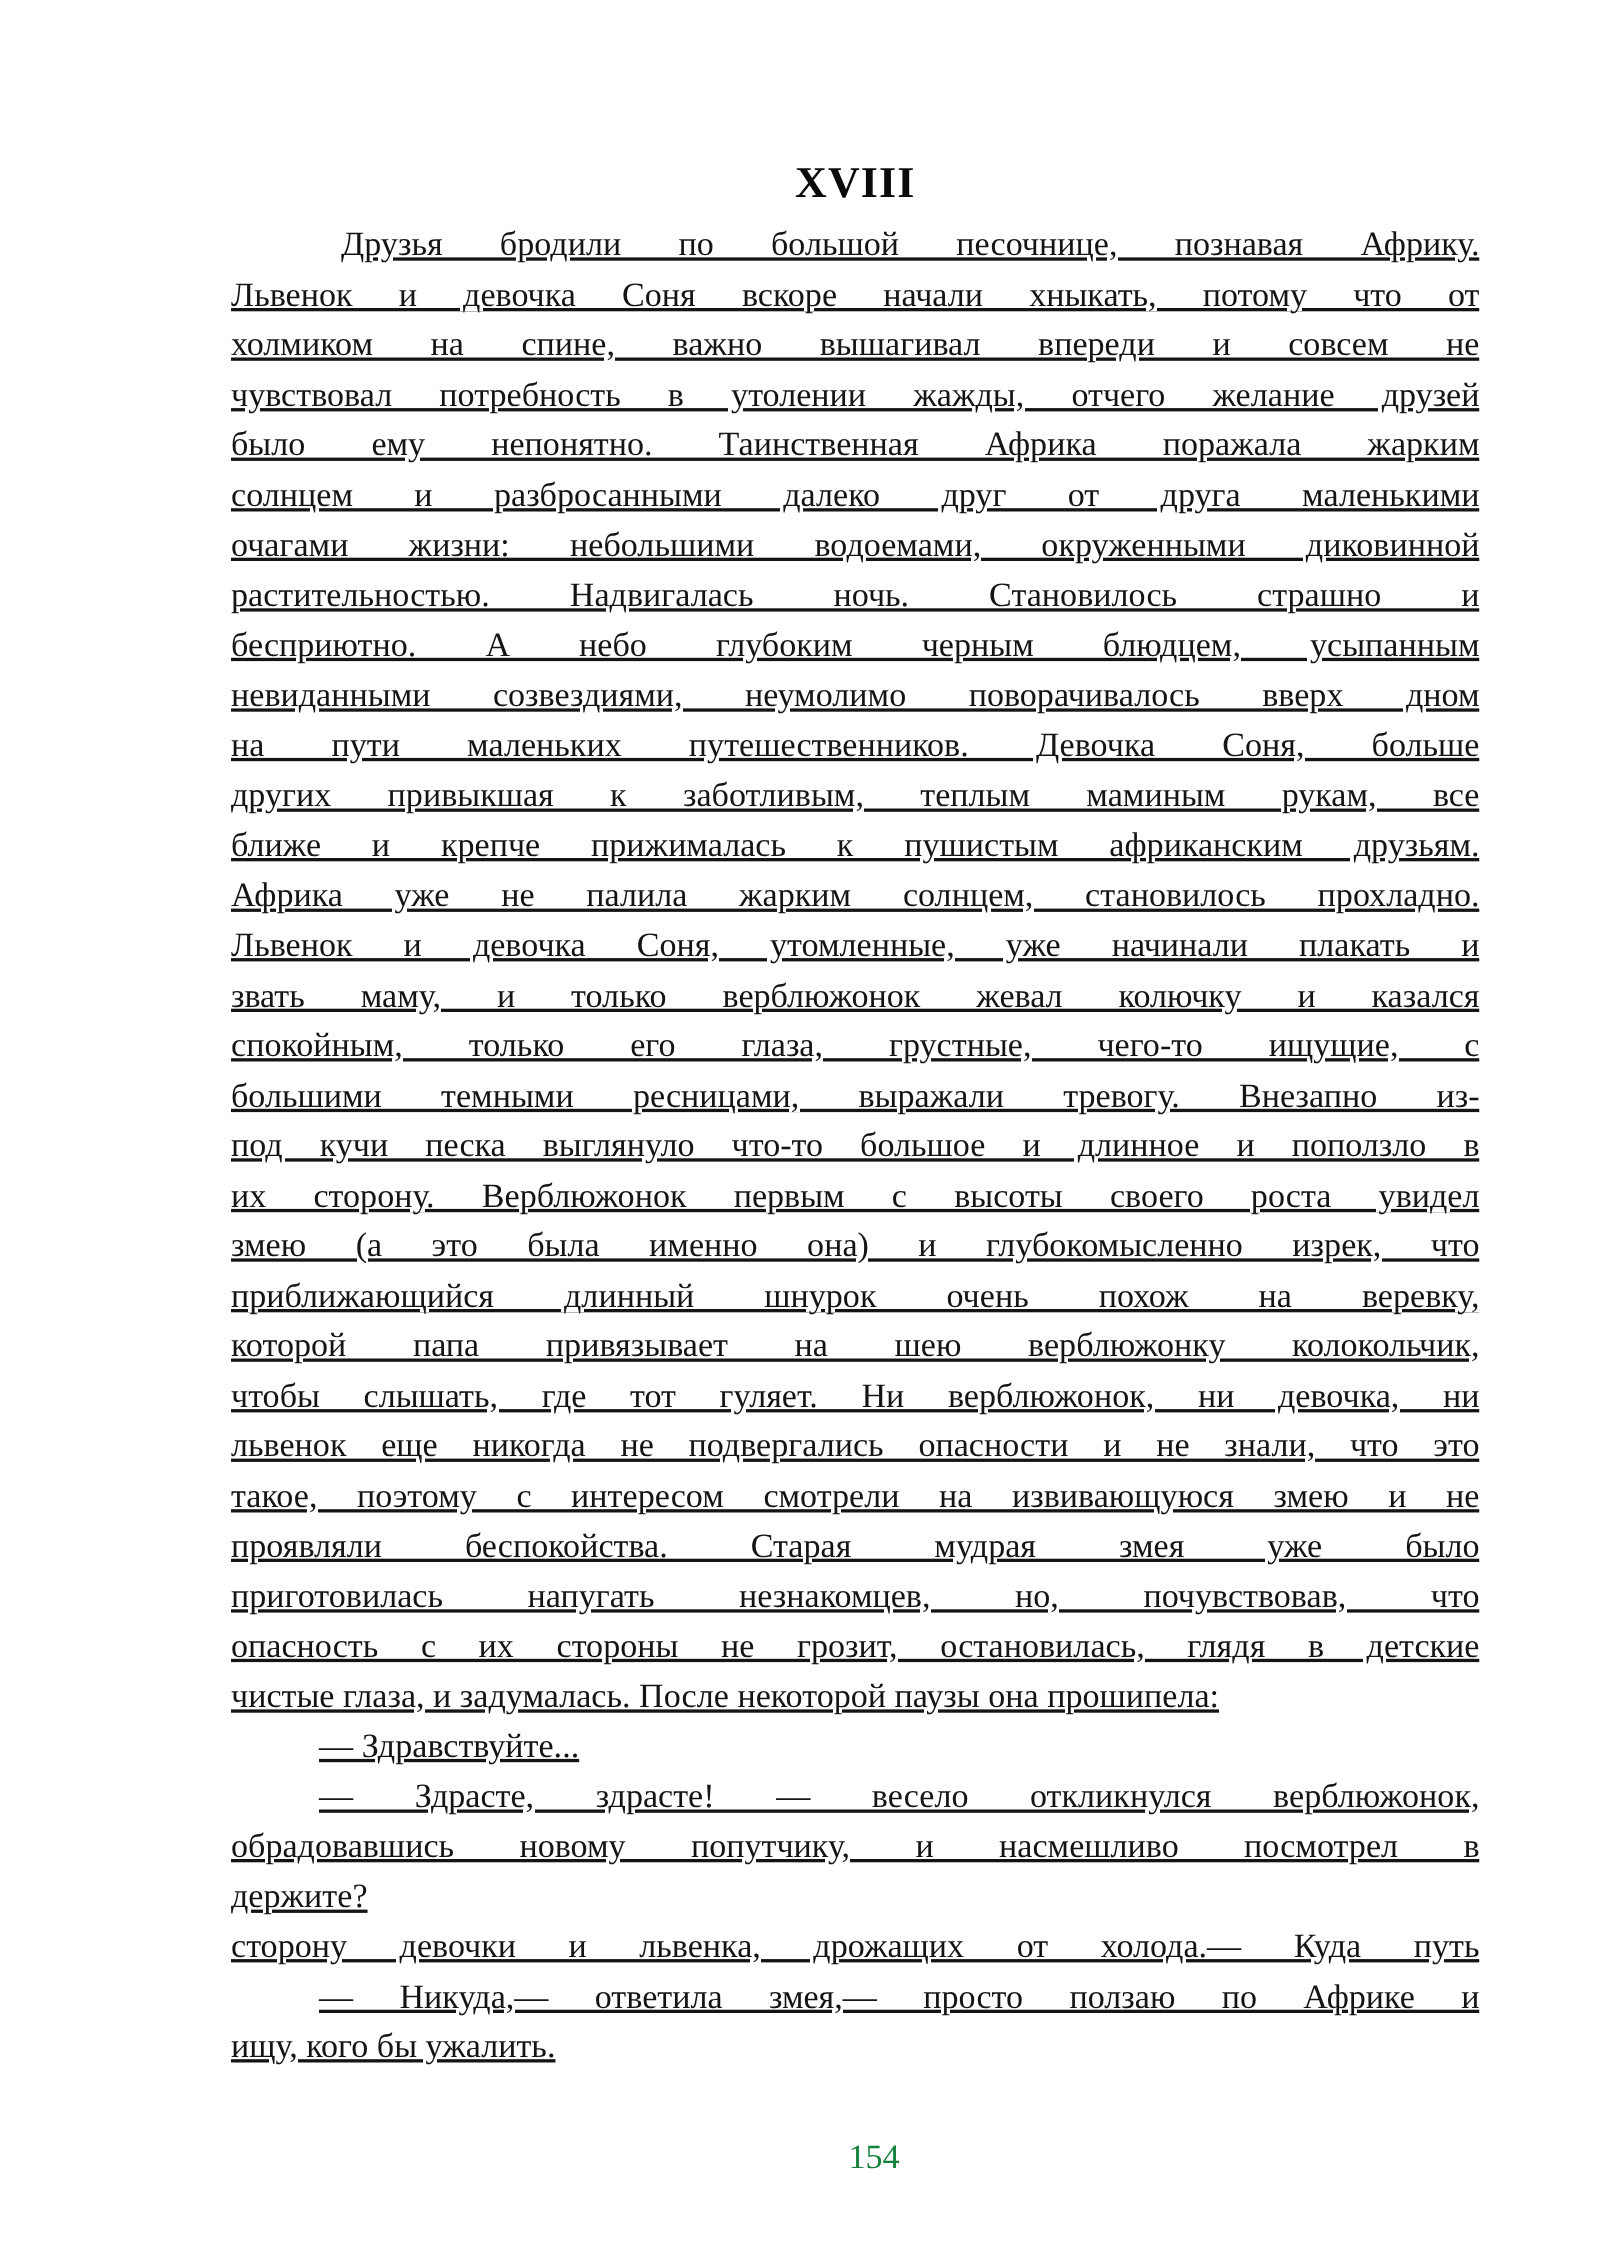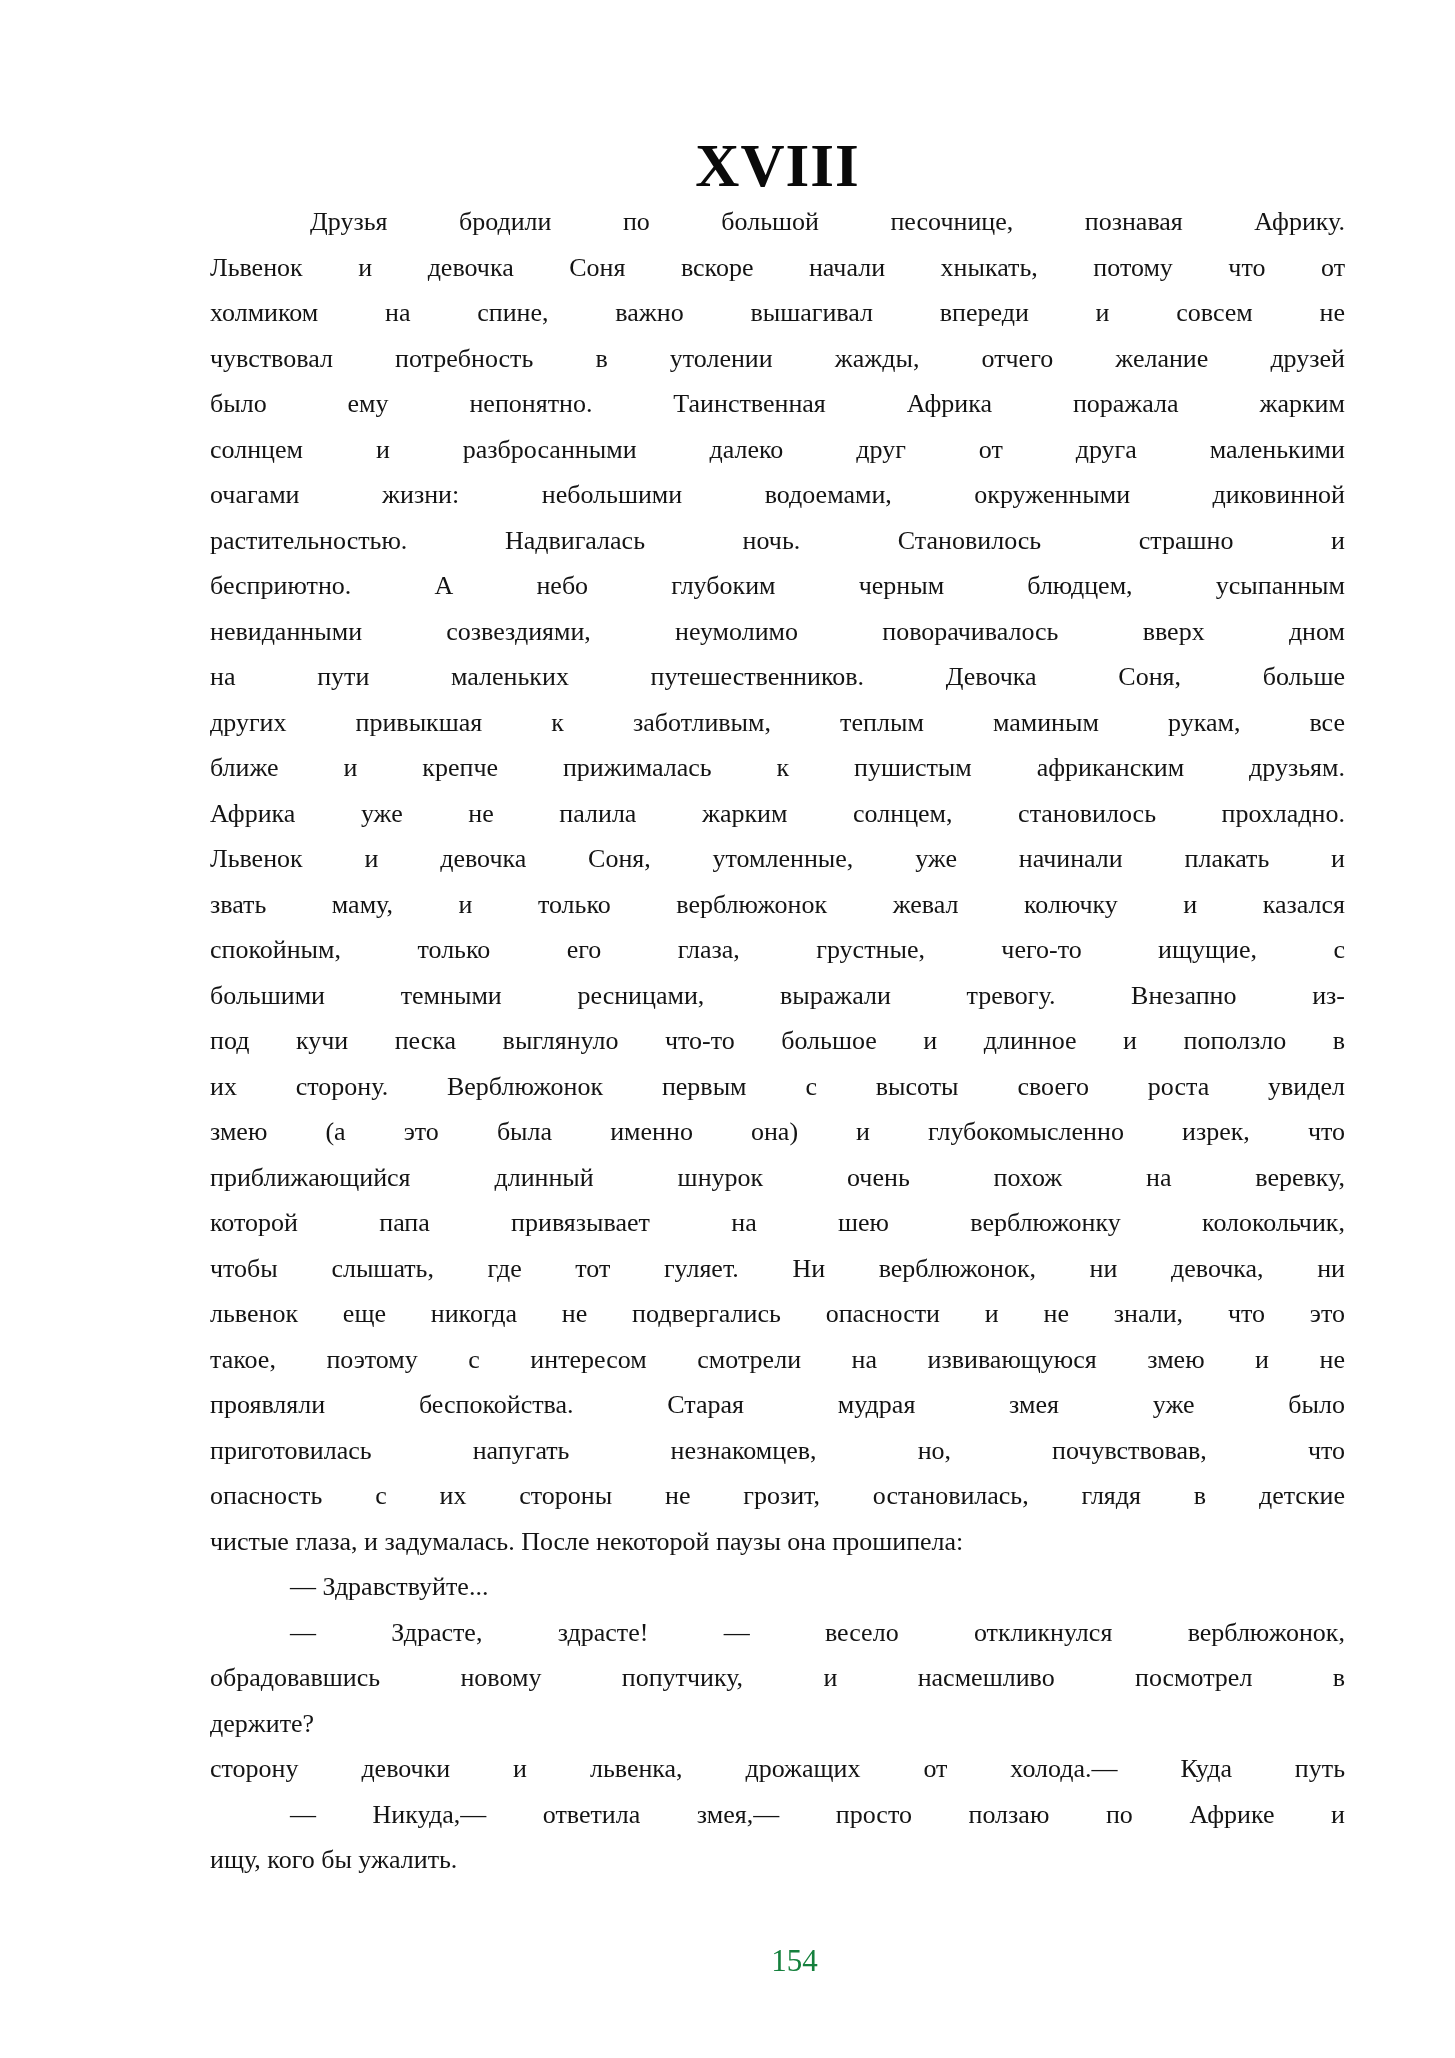--- a/index.html
+++ b/index.html
@@ -15,32 +15,33 @@
     color: #141414;
     font-family: "Liberation Serif", "DejaVu Serif", serif;
     overflow: hidden;
   }
   .heading {
     position: absolute;
     top: 138px;
     left: 210px;
     width: 1135px;
     text-align: center;
-    font-size: 61px;
+    font-size: 40px;
     line-height: 56px;
     font-weight: bold;
     color: #0a0a0a;
     letter-spacing: 1px;
   }
   .text-block {
     position: absolute;
     top: 199px;
     left: 210px;
     width: 1135px;
-    font-size: 26px;
+    font-size: 31px;
+    text-decoration: underline;
   }
   .line {
     height: 45.5px;
     line-height: 45.5px;
     text-align: justify;
     text-align-last: justify;
     white-space: normal;
     overflow: hidden;
   }
   .line.last {

